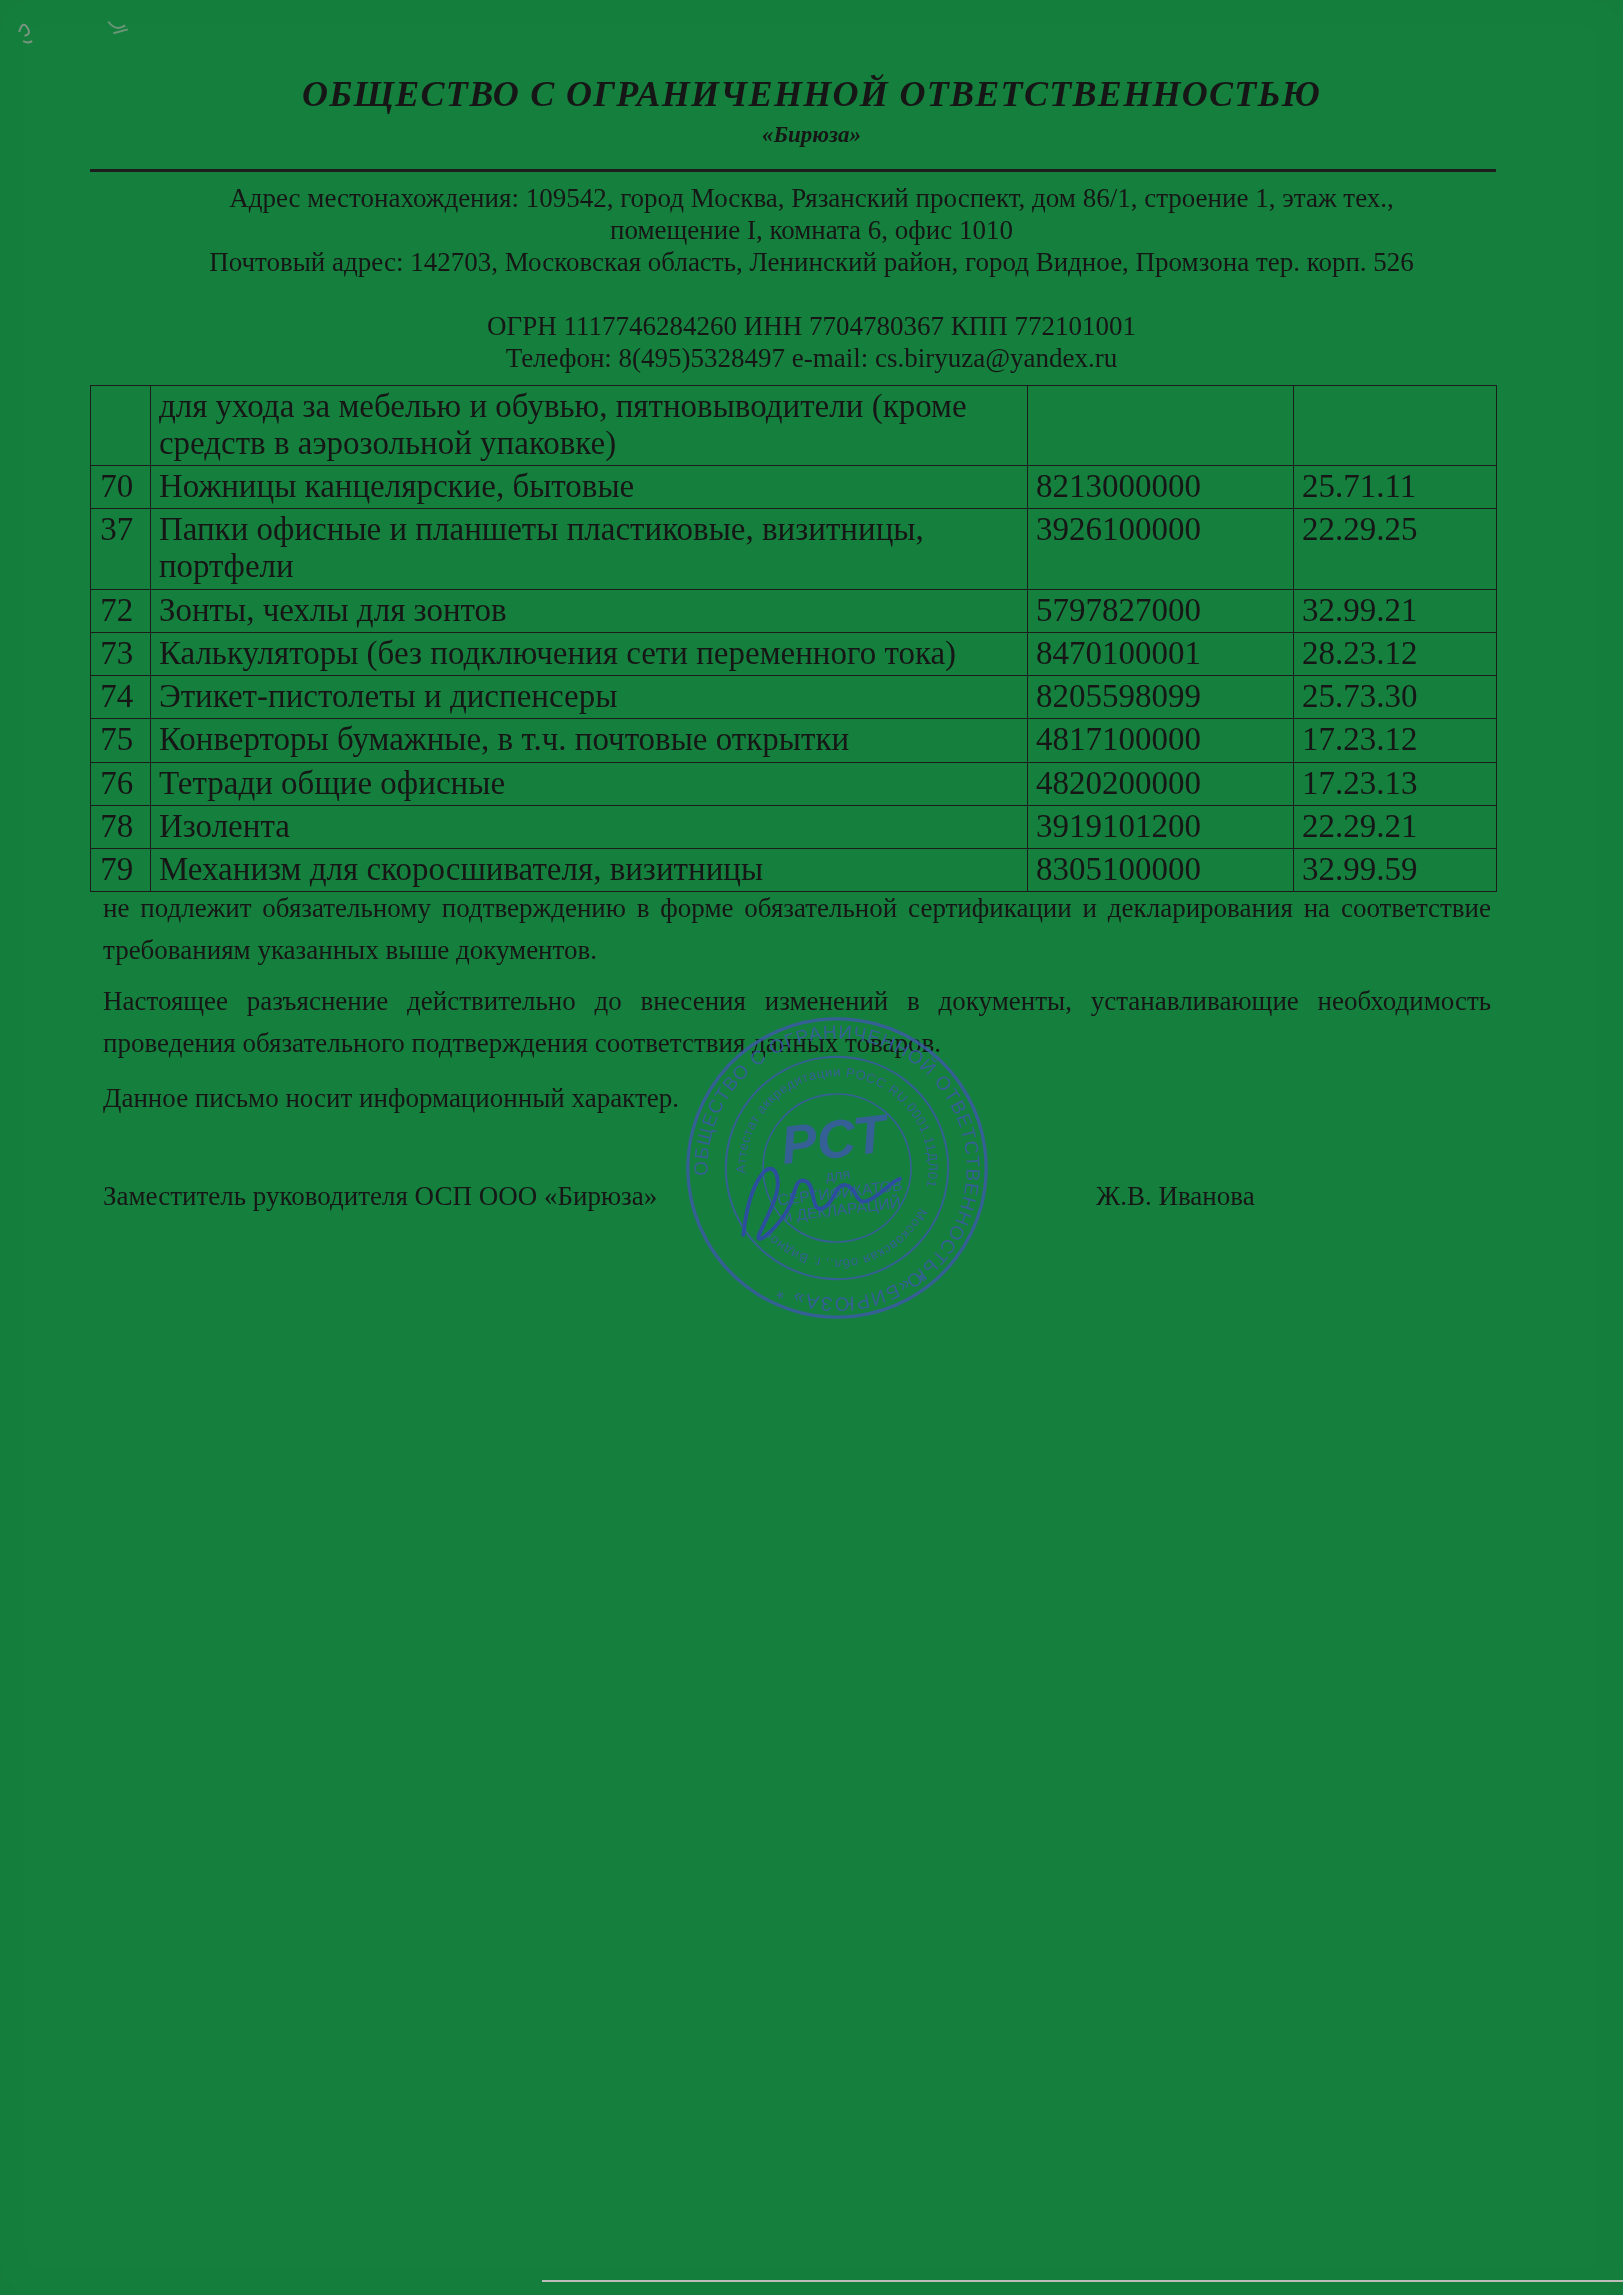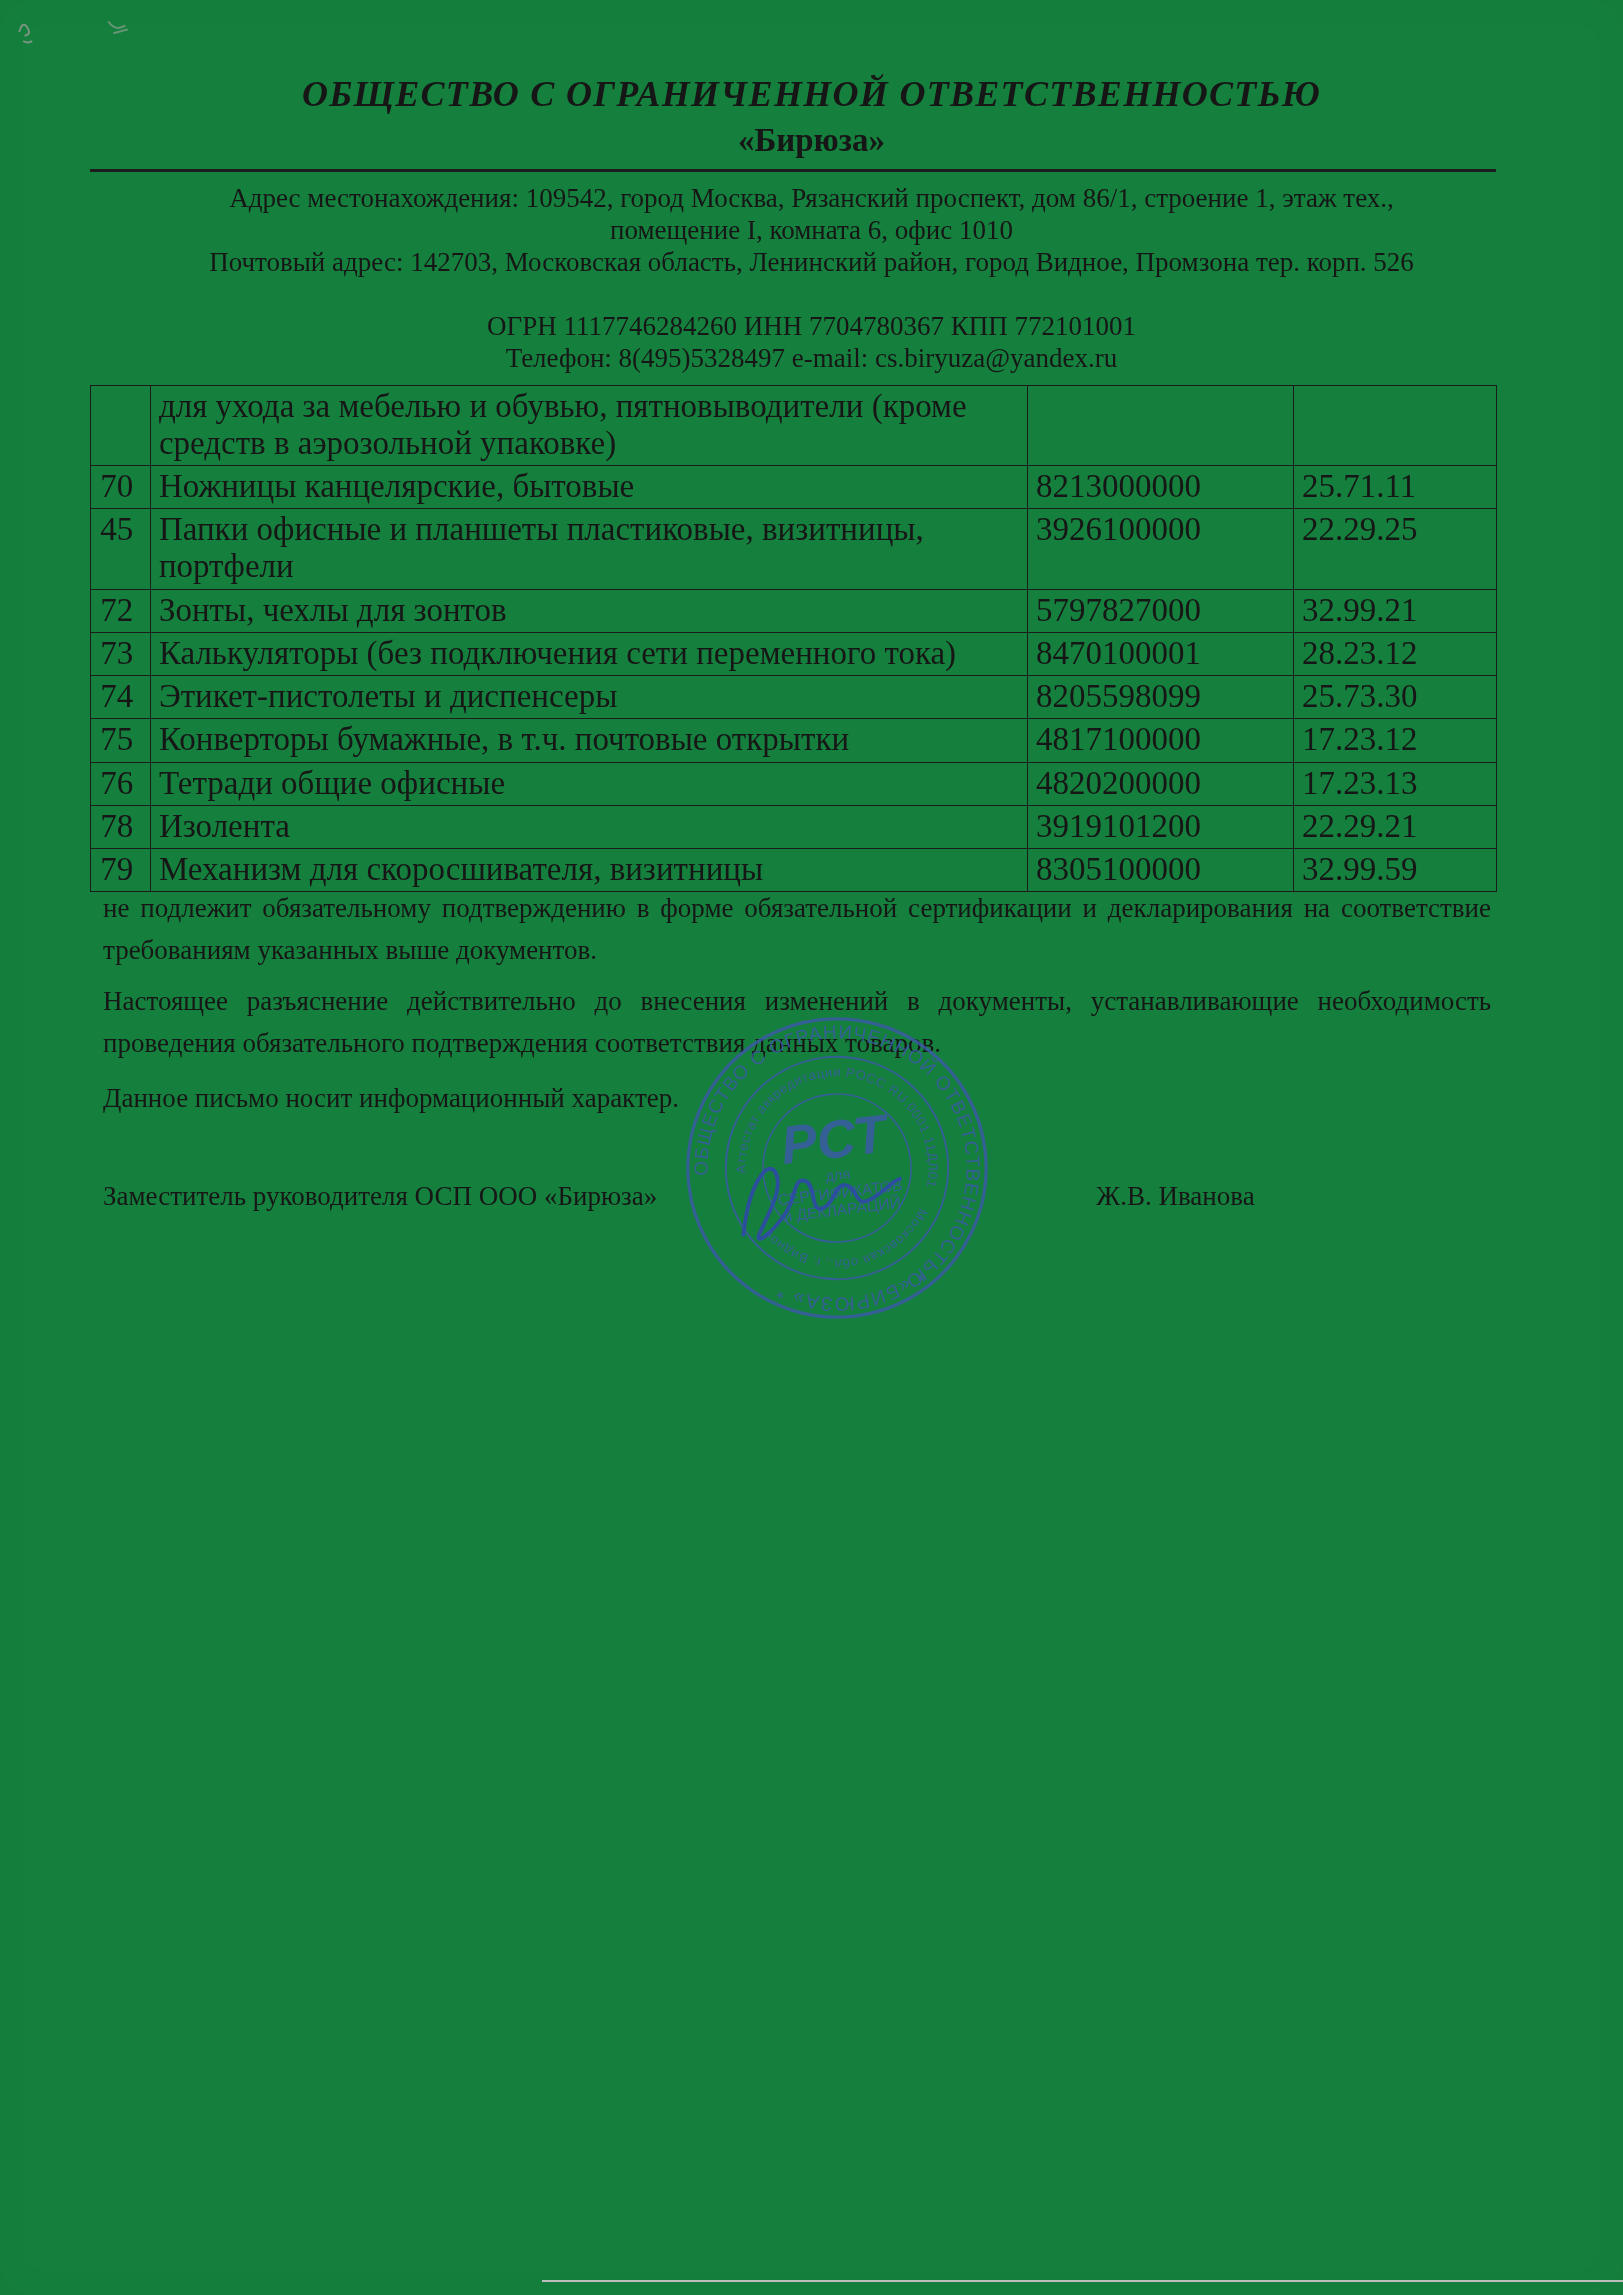--- a/index.html
+++ b/index.html
@@ -10,21 +10,21 @@
     background: #15803d;
     font-family: "Liberation Serif", serif;
     color: #161616;
     overflow: hidden;
     box-shadow: inset 0 0 39px rgba(0,0,0,0.04);
   }
 
   
   .letterhead { position: absolute; top: 73px; left: 0; width: 1623px; text-align: center; }
   .org-type  { font-size: 36px; font-weight: bold; font-style: italic; letter-spacing: 1.3px; }
-  .org-name  { font-size: 33px; font-weight: bold; margin-top: 6.5px; }
+  .org-name  { font-size: 23px; font-weight: bold; font-style: italic; margin-top: 6.5px; }
   .rule { position: absolute; top: 169px; left: 90px; width: 1406px; height: 2.6px; background: #1d1d1d; }
 
   .address-block {
     position: absolute; top: 182px; left: 6.5px; width: 1610px;
     text-align: center; font-size: 27px; line-height: 32px;
   }
   .addr-gap { height: 32px; }
 
   
   .goods-table {
@@ -103,21 +103,21 @@
         <td></td>
         <td></td>
       </tr>
       <tr>
         <td class="num">70</td>
         <td>Ножницы канцелярские, бытовые</td>
         <td>8213000000</td>
         <td>25.71.11</td>
       </tr>
       <tr>
-        <td class="num">45</td>
+        <td class="num">37</td>
         <td>Папки офисные и планшеты пластиковые, визитницы, портфели</td>
         <td>3926100000</td>
         <td>22.29.25</td>
       </tr>
       <tr>
         <td class="num">72</td>
         <td>Зонты, чехлы для зонтов</td>
         <td>5797827000</td>
         <td>32.99.21</td>
       </tr>

